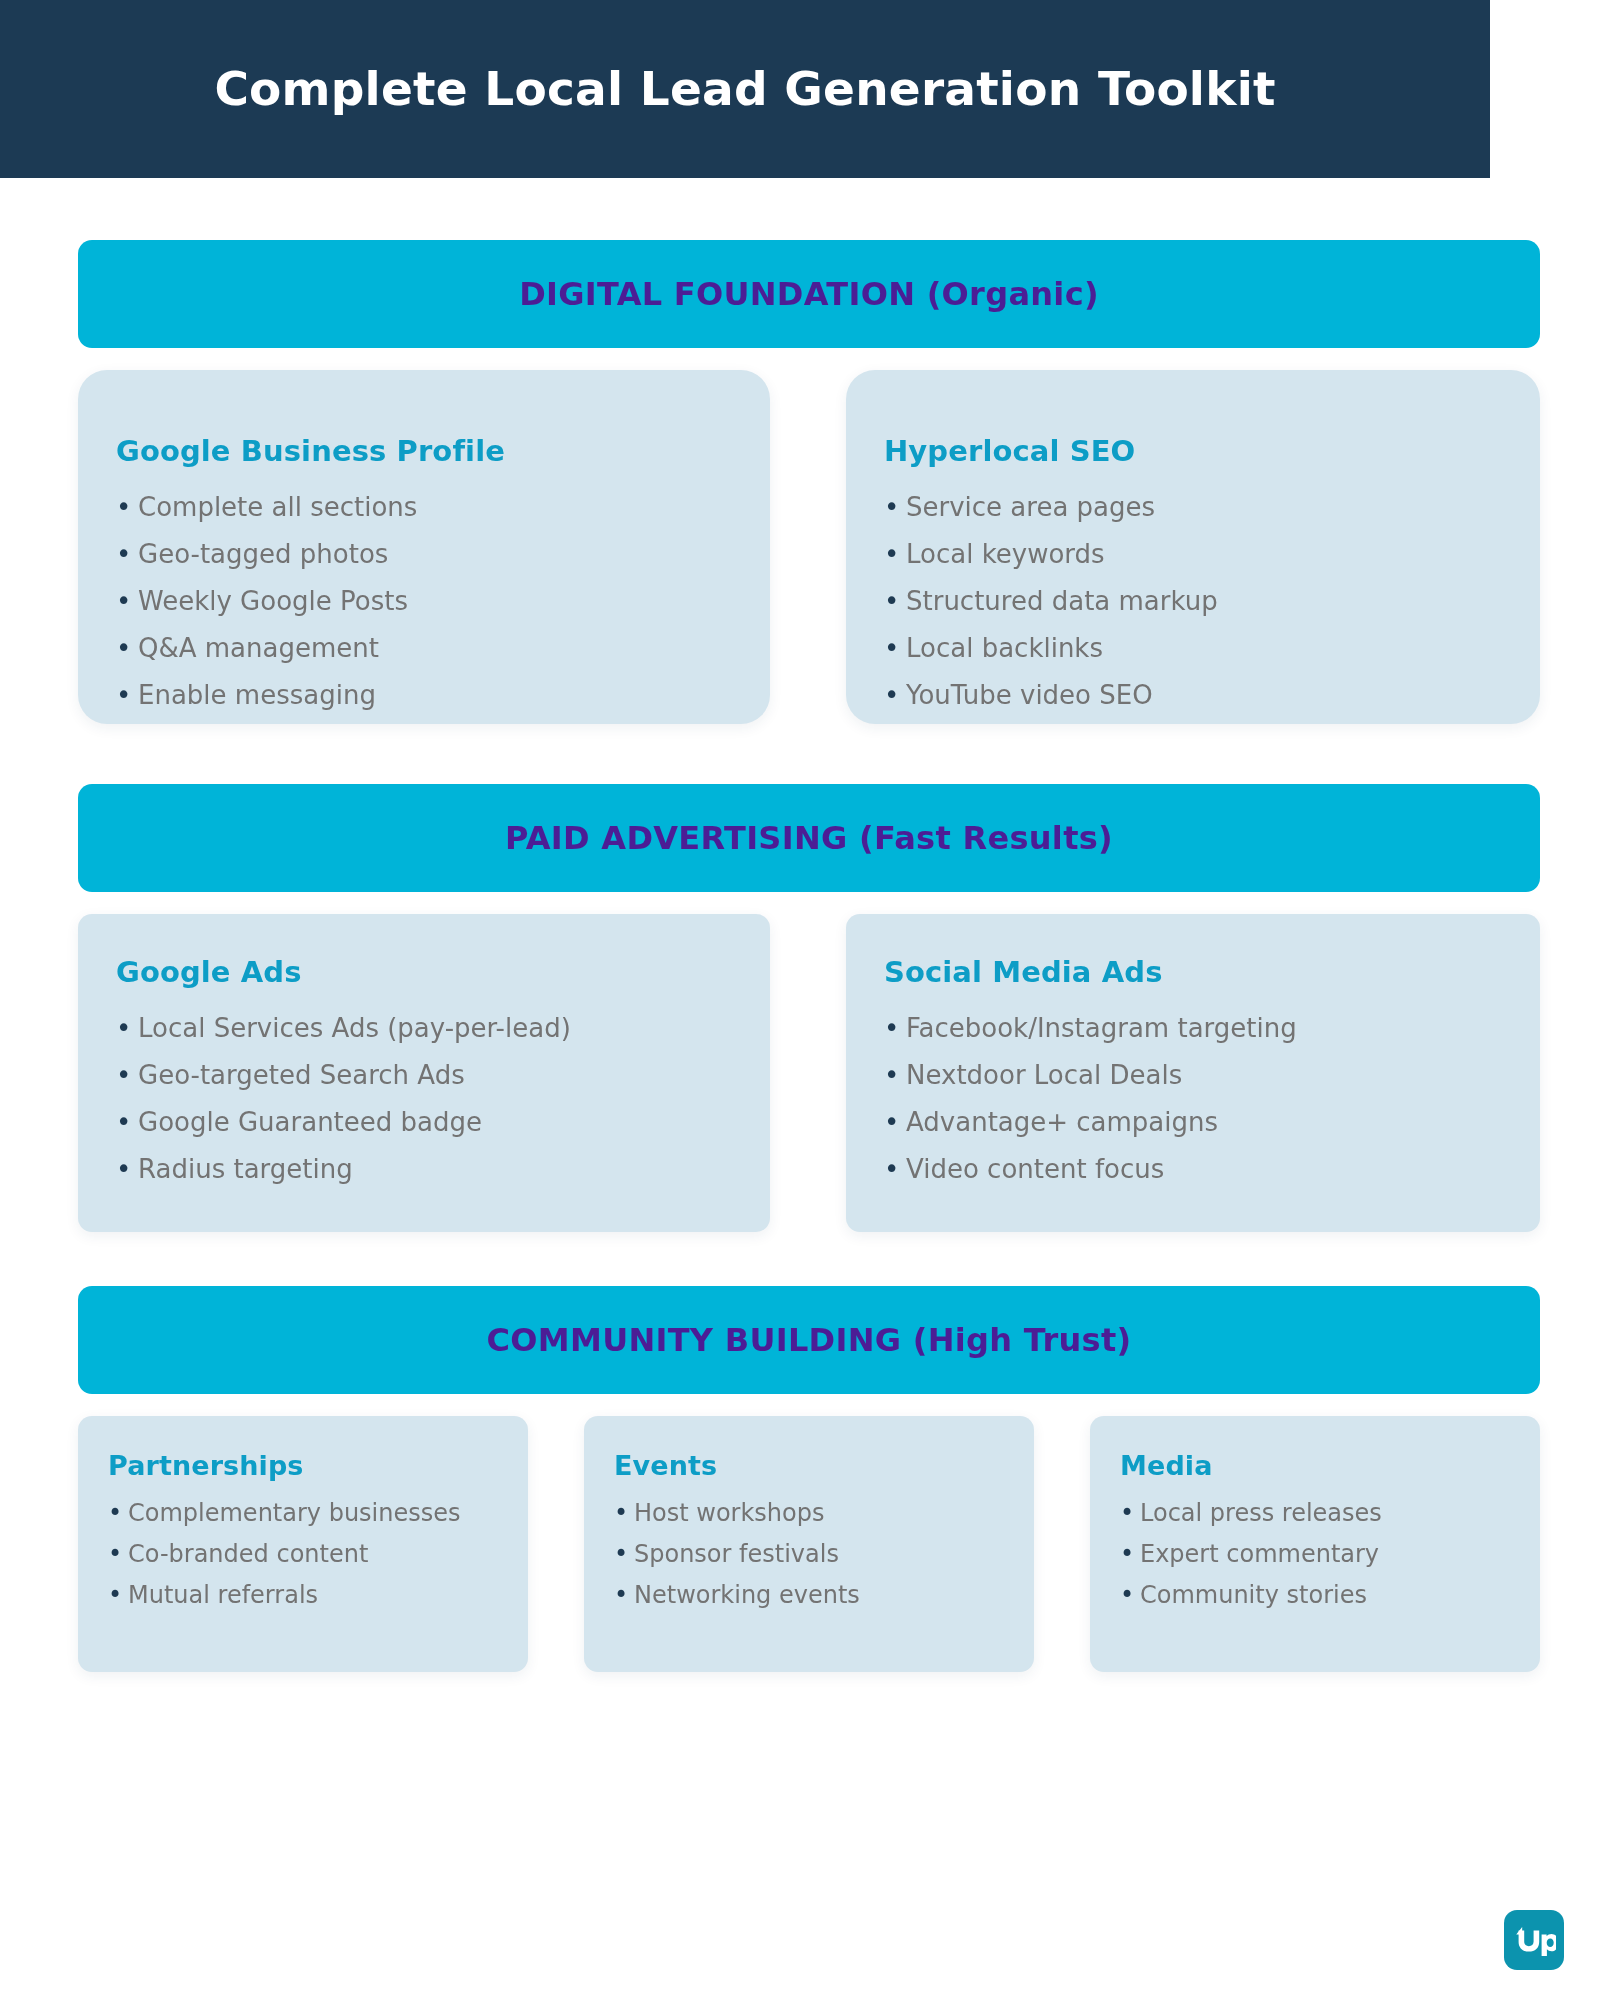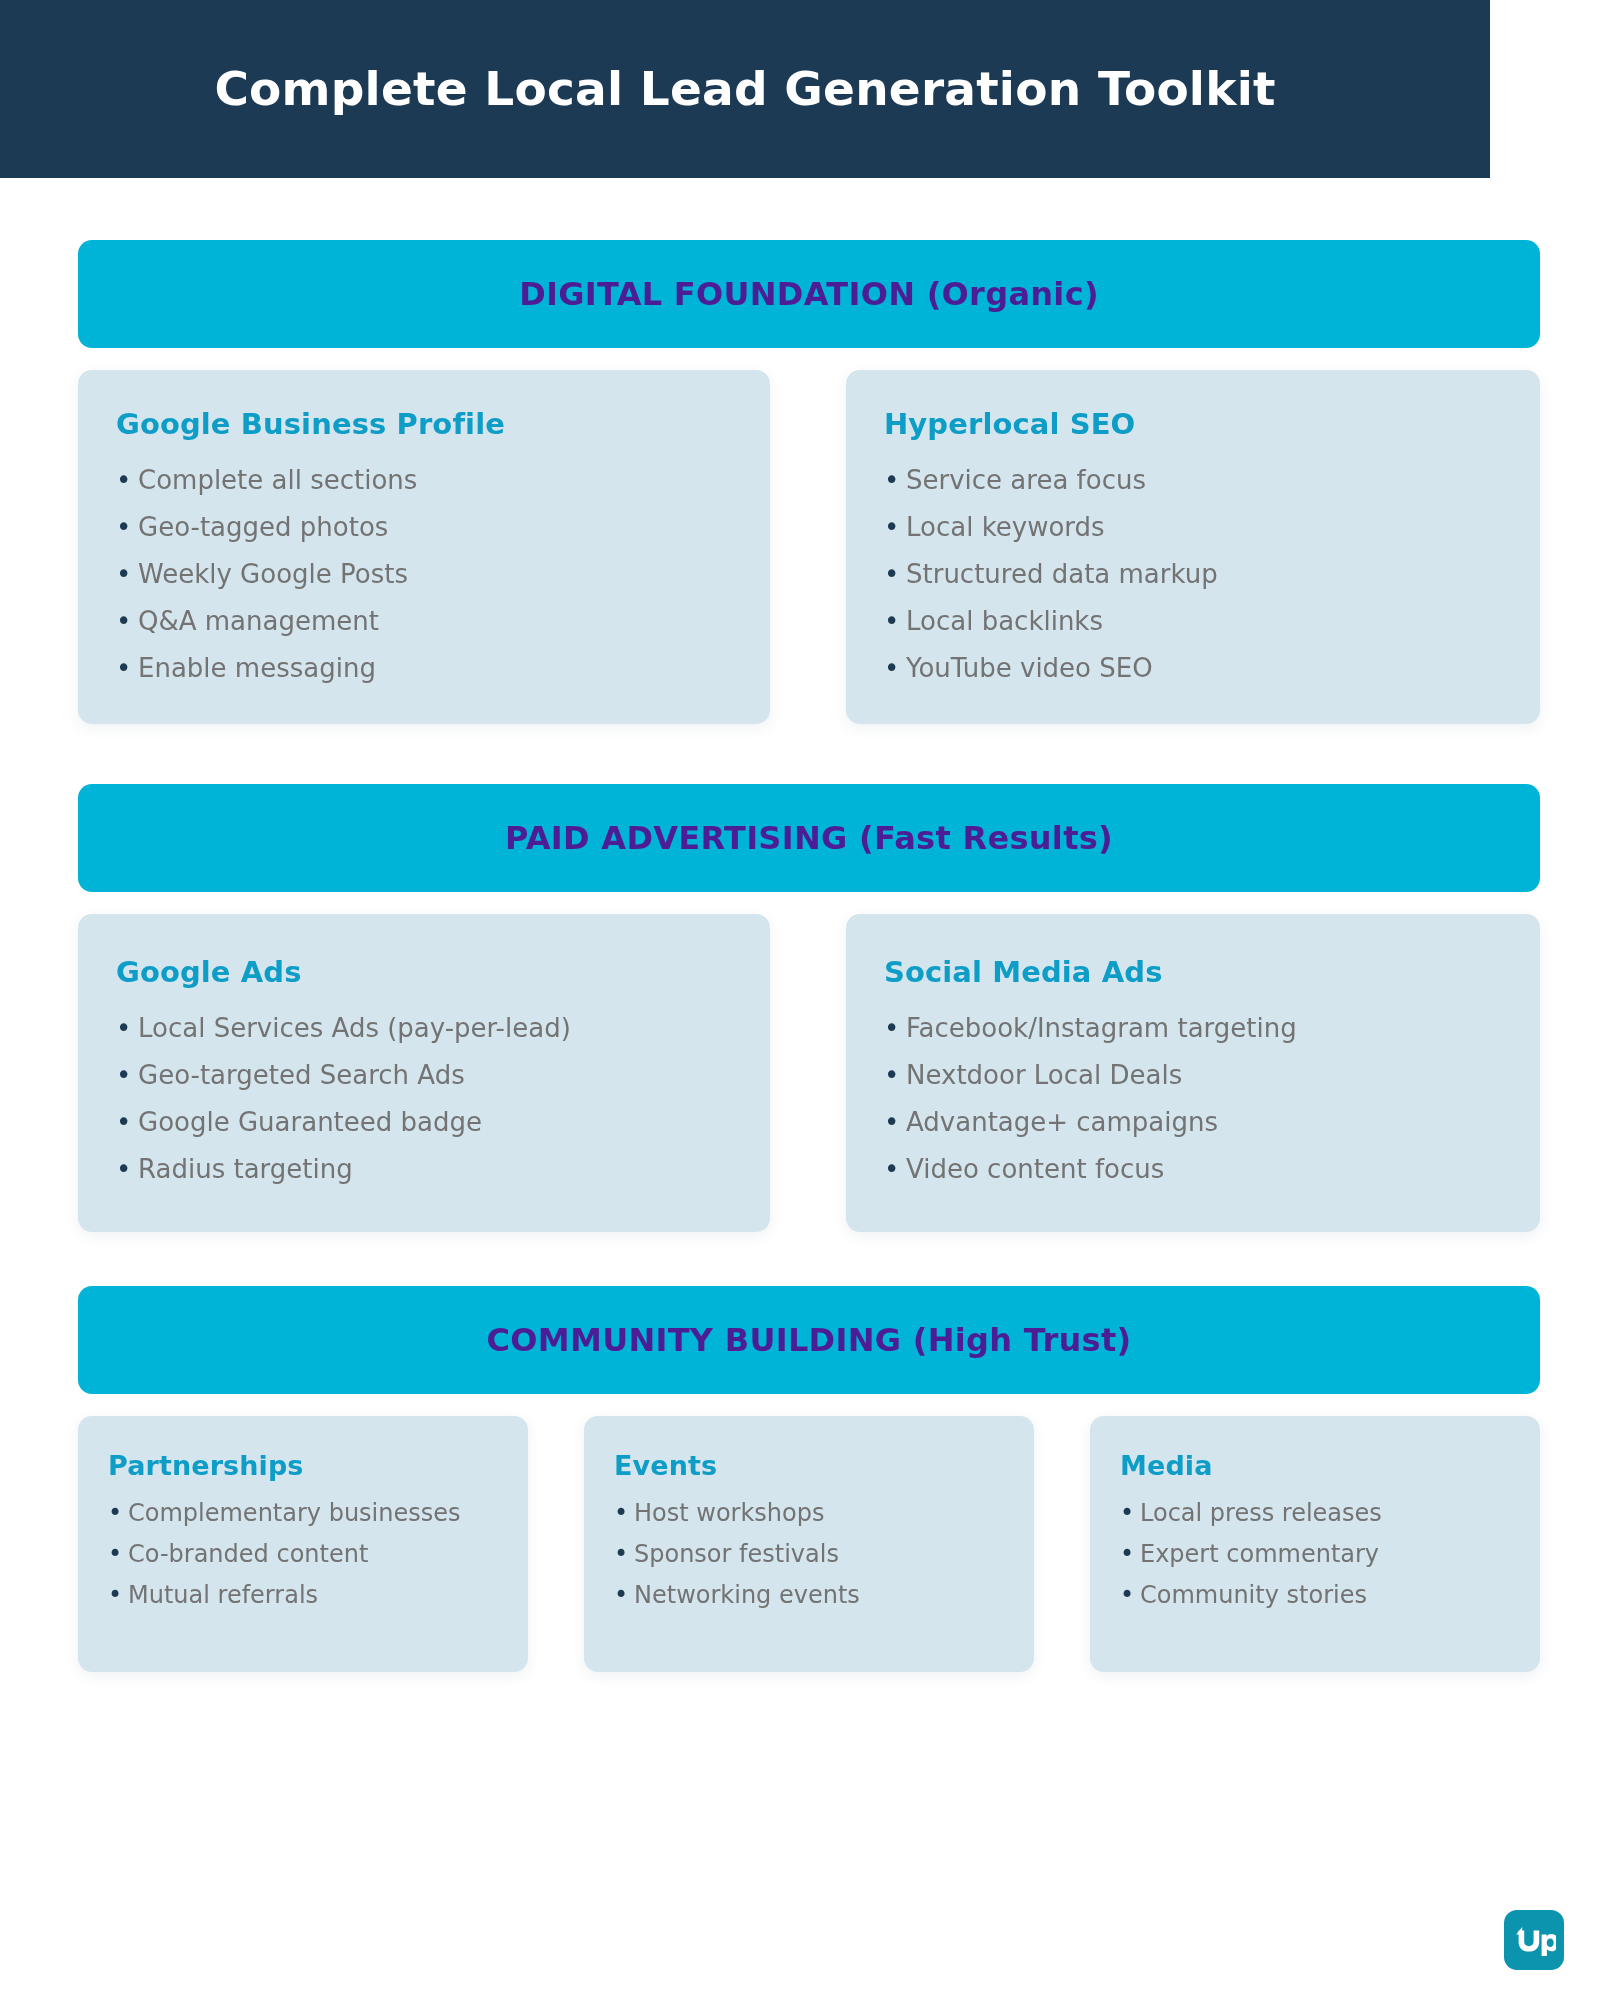--- a/index.html
+++ b/index.html
@@ -89,21 +89,21 @@
   .card {
     background: #d4e5ee;
     border-radius: 14px;
     box-sizing: border-box;
     box-shadow: 0 4px 14px rgba(25, 60, 85, 0.07);
   }
 
   
   .card.col-a { width: 692px; }
   .card.col-b { width: 694px; }
-  .card.sec1 { height: 354px; padding: 38px 38px 20px 38px; }
+  .card.sec1 { height: 354px; padding: 65px 38px 20px 38px; border-radius: 29px; }
   .card.sec2 { height: 318px; padding: 42px 38px 20px 38px; }
 
   
   .card.third { width: 450px; height: 256px; padding: 34px 30px 20px 30px; }
 
   .card-title {
     color: #0d9dc6;
     font-size: 29px;
     font-weight: bold;
     margin: 0 0 26px 0;
@@ -181,21 +181,21 @@
             <li>Geo-tagged photos</li>
             <li>Weekly Google Posts</li>
             <li>Q&amp;A management</li>
             <li>Enable messaging</li>
           </ul>
         </div>
 
         <div class="card sec1 col-b">
           <h3 class="card-title">Hyperlocal SEO</h3>
           <ul class="bullet-list">
-            <li>Service area focus</li>
+            <li>Service area pages</li>
             <li>Local keywords</li>
             <li>Structured data markup</li>
             <li>Local backlinks</li>
             <li>YouTube video SEO</li>
           </ul>
         </div>
 
       </div>
     </div>
 

